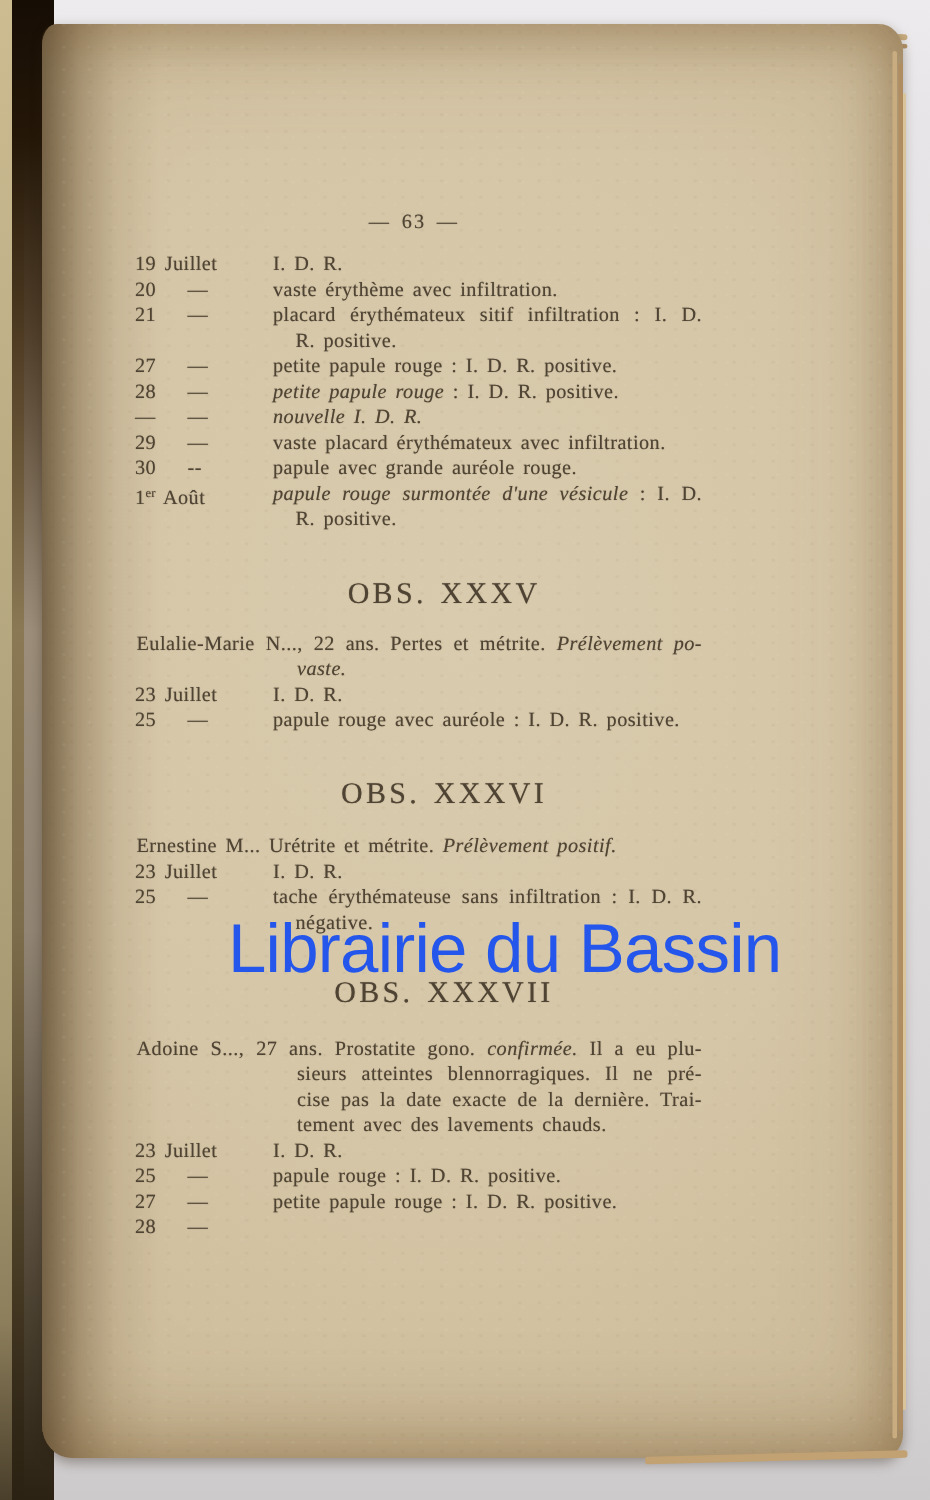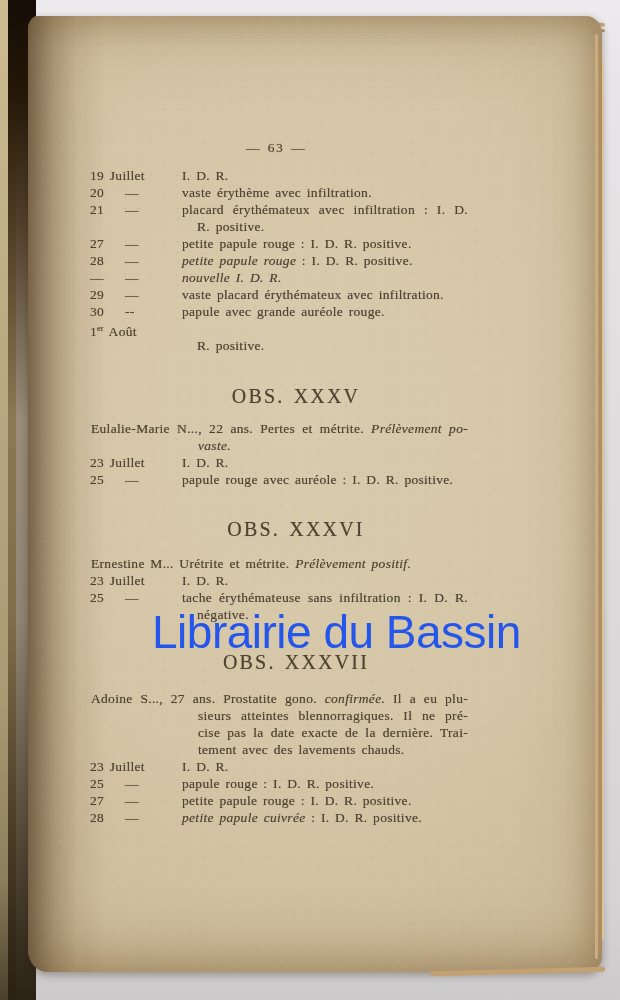--- a/index.html
+++ b/index.html
@@ -87,21 +87,21 @@
       <span class="t"><span>I. D. R.</span></span>
     </div>
   <div class="line" style="top:184px">
       <span class="d">20</span>
       <span class="s">—</span>
       <span class="t"><span>vaste érythème avec infiltration.</span></span>
     </div>
   <div class="line fill" style="top:201px">
       <span class="d">21</span>
       <span class="s">—</span>
-      <span class="t"><span>placard érythémateux avec infiltration : I. D.</span></span>
+      <span class="t"><span>placard érythémateux sitif infiltration : I. D.</span></span>
     </div>
   <div class="line cont" style="top:218px">
       <span class="t"><span>R. positive.</span></span>
     </div>
   <div class="line" style="top:235px">
       <span class="d">27</span>
       <span class="s">—</span>
       <span class="t"><span>petite papule rouge : I. D. R. positive.</span></span>
     </div>
   <div class="line" style="top:252px">
@@ -119,20 +119,21 @@
       <span class="s">—</span>
       <span class="t"><span>vaste placard érythémateux avec infiltration.</span></span>
     </div>
   <div class="line" style="top:303px">
       <span class="d">30</span>
       <span class="s">--</span>
       <span class="t"><span>papule avec grande auréole rouge.</span></span>
     </div>
   <div class="line fill" style="top:320px">
       <span class="d"><span>1</span><sup>er</sup><span> Août</span></span>
+      <span class="t"><em>papule rouge surmontée d'une vésicule</em><span> : I. D.</span></span>
     </div>
   <div class="line cont" style="top:337px">
       <span class="t"><span>R. positive.</span></span>
     </div>
 
   <div class="line heading" style="top:388px"><span class="t">OBS. XXXV</span></div>
   <div class="line para fill" style="top:420px">
       <span class="t"><span>Eulalie-Marie N..., 22 ans. Pertes et métrite. </span><em>Prélèvement po-</em></span>
     </div>
   <div class="line pcont" style="top:437px">
@@ -190,16 +191,15 @@
       <span class="t"><span>papule rouge : I. D. R. positive.</span></span>
     </div>
   <div class="line" style="top:792px">
       <span class="d">27</span>
       <span class="s">—</span>
       <span class="t"><span>petite papule rouge : I. D. R. positive.</span></span>
     </div>
   <div class="line" style="top:809px">
       <span class="d">28</span>
       <span class="s">—</span>
-      <span class="t"><em>petite papule cuivrée</em><span> : I. D. R. positive.</span></span>
     </div>
 
 </div>
 
 </body></html>

